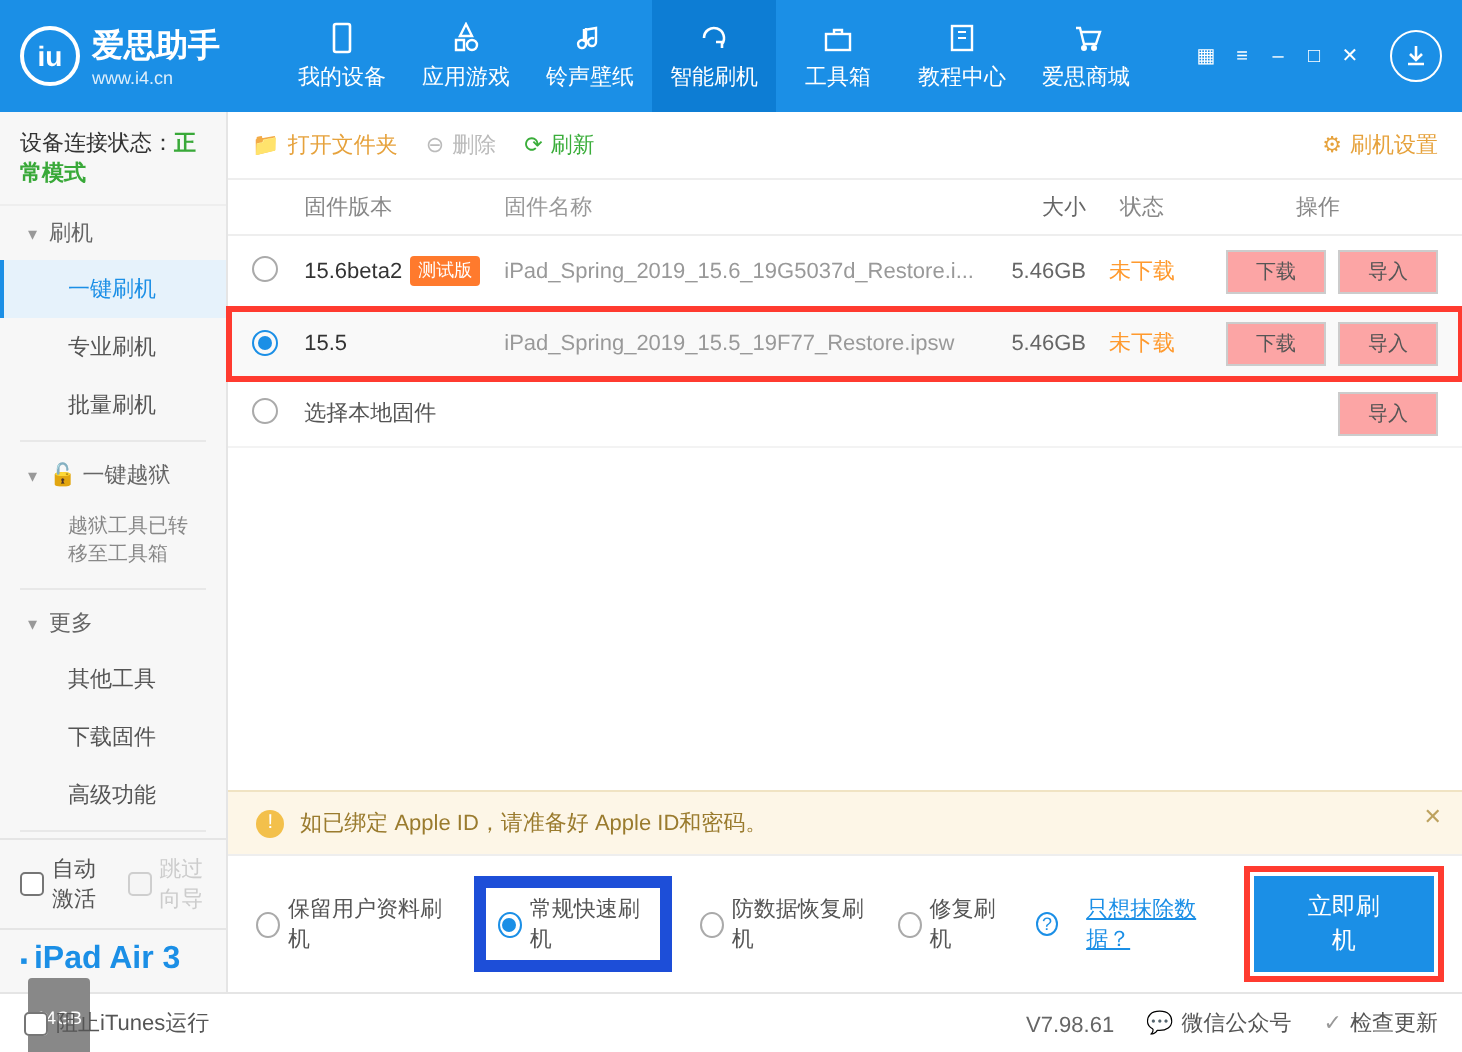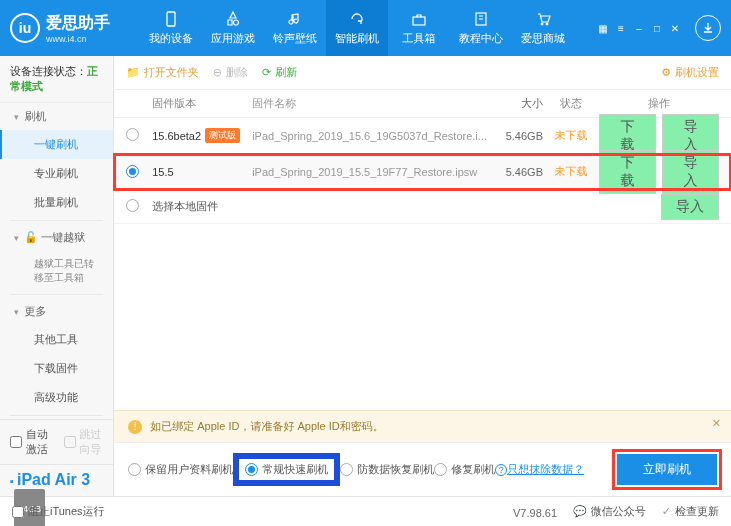--- a/index.html
+++ b/index.html
@@ -44,28 +44,28 @@
 .tbl-row.highlight{outline:3px solid #ff3b30;outline-offset:-2px;background:#f9f9f9}
 .tbl-row.local{height:34px}
 .col-radio{width:26px}
 .col-ver{width:100px;display:flex;align-items:center;gap:4px}
 .col-name{flex:1;color:#999;overflow:hidden;text-overflow:ellipsis;white-space:nowrap}
 .col-size{width:56px;text-align:right;color:#666}
 .col-status{width:56px;text-align:center}
 .col-ops{width:120px;display:flex;gap:6px;justify-content:flex-end}
 .badge{background:#ff7a2d;color:#fff;font-size:9px;padding:1px 4px;border-radius:2px}
 .orange-txt{color:#ff9a2e}
-.btn-sm{border:1px solid #ccc;background:#86efac;padding:3px 14px;font-size:14px;cursor:pointer;color:#555}
+.btn-sm{border:1px solid #ccc;background:#fca5a5;padding:3px 14px;font-size:10px;cursor:pointer;color:#555}
 .radio{width:13px;height:13px;border:1px solid #aaa;border-radius:50%;display:inline-flex;align-items:center;justify-content:center;cursor:pointer}
 .radio.checked::after{content:"";width:7px;height:7px;background:#1b8fe6;border-radius:50%}
 .radio.checked{border-color:#1b8fe6}
 .notice{margin-top:auto;padding:8px 14px;background:#fdf6e7;display:flex;align-items:center;gap:8px;font-size:11px;color:#9a7b2e;border-top:1px solid #f0e3c3;position:relative}
 .notice-icon{width:14px;height:14px;background:#f3c04b;border-radius:50%;display:flex;align-items:center;justify-content:center;color:#fff;font-size:10px}
 .notice-close{position:absolute;right:10px;top:6px;cursor:pointer;color:#bda25f}
-.options-row{padding:10px 14px;display:flex;align-items:center;font-size:11px;border-top:1px solid #eee}
+.options-row{padding:10px 14px;display:flex;align-items:center;gap:14px;font-size:11px;border-top:1px solid #eee}
 .opt{display:flex;align-items:center;gap:4px;cursor:pointer;color:#555}
 .opt-link{color:#1b8fe6;text-decoration:underline;cursor:pointer}
 .opt-hl{border:6px solid #1d4ed8;padding:3px 6px}
 .btn-primary{background:#1b8fe6;color:#fff;border:none;padding:7px 26px;font-size:12px;cursor:pointer}
 .btn-hl{outline:3px solid #ff3b30;outline-offset:2px}
 .q-circle{width:12px;height:12px;border:1px solid #1b8fe6;border-radius:50%;display:inline-flex;align-items:center;justify-content:center;color:#1b8fe6;font-size:9px}
 .footer{height:30px;border-top:1px solid #e5e5e5;display:flex;align-items:center;padding:0 12px;font-size:11px;color:#666;gap:18px}
 .footer-right{margin-left:auto;display:flex;gap:16px;align-items:flex-end}
 .f-icon{color:#999}
 input[type=checkbox]{width:12px;height:12px;cursor:pointer}

